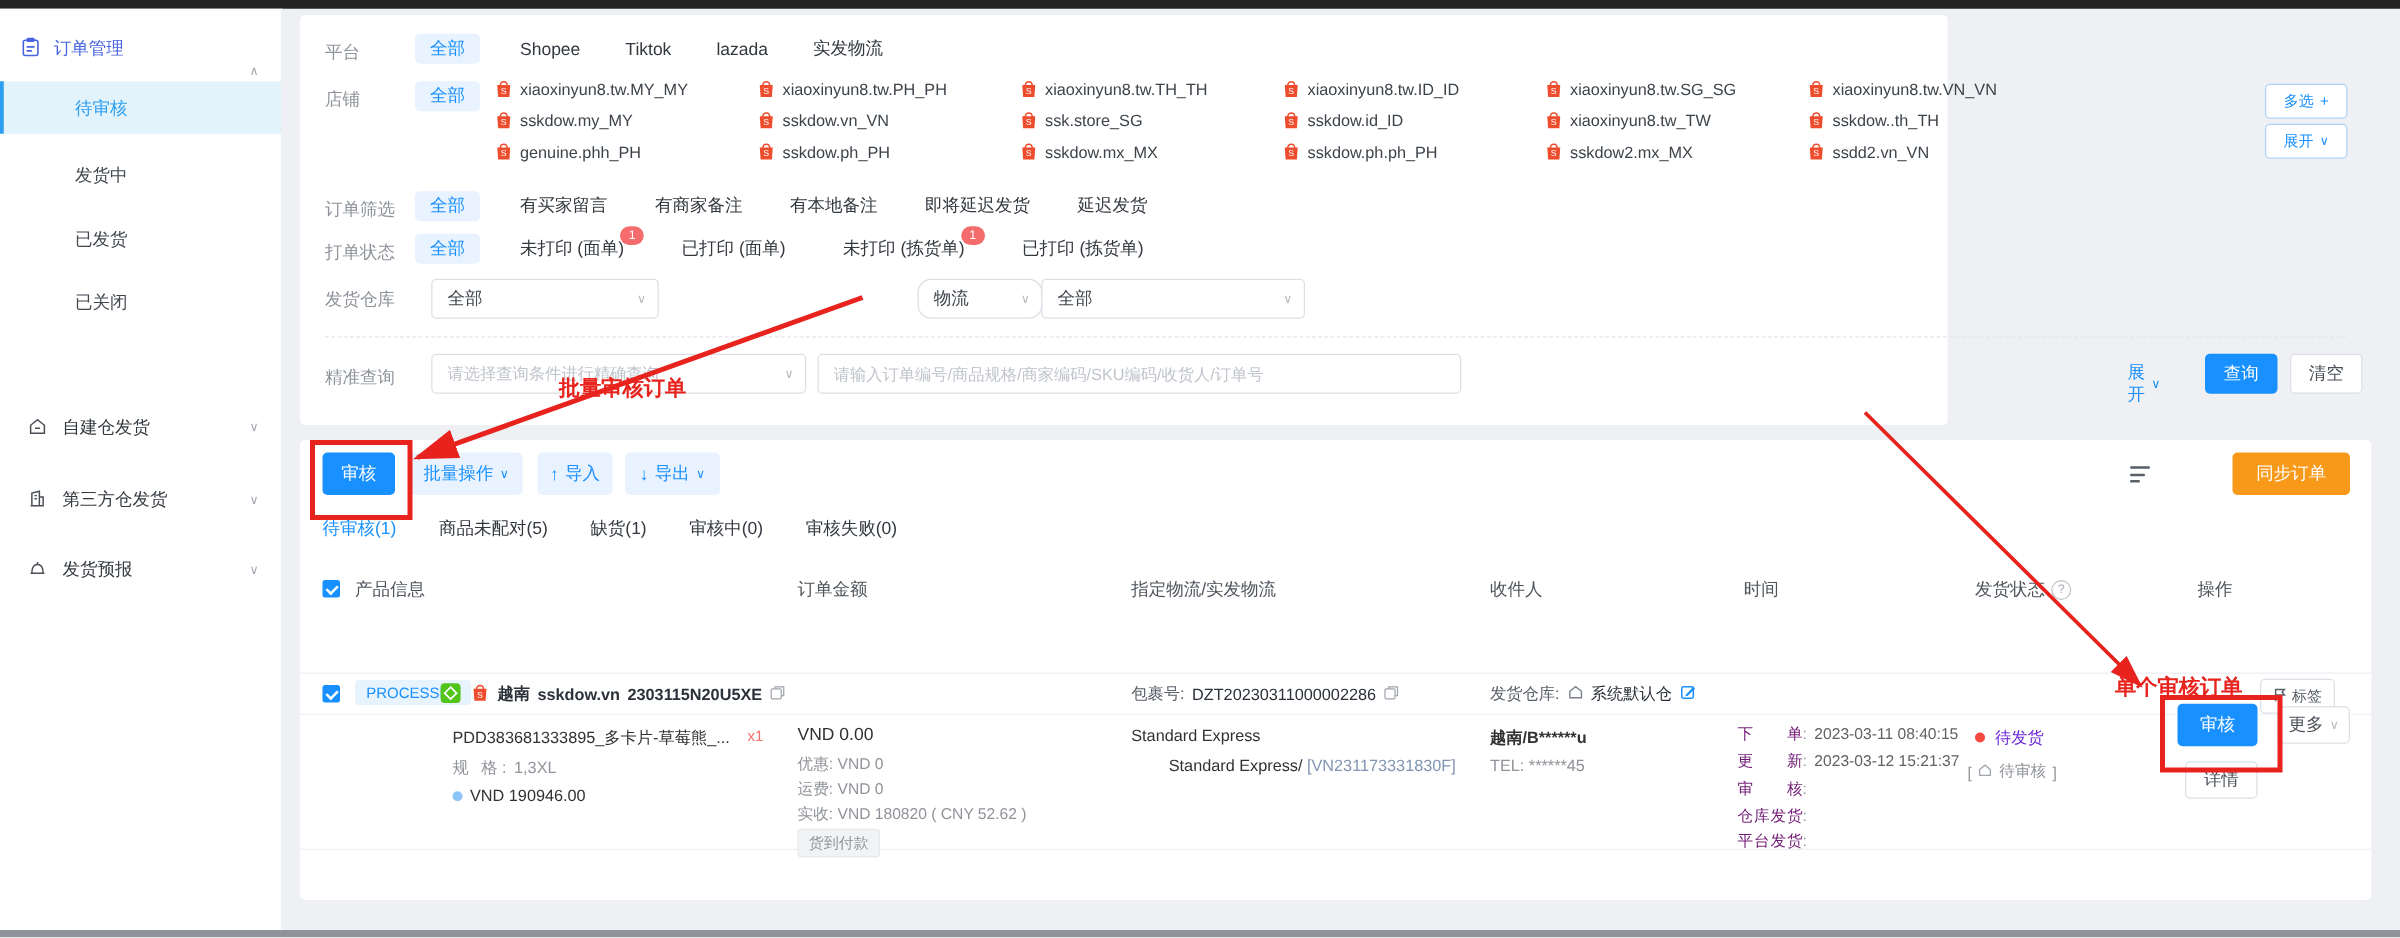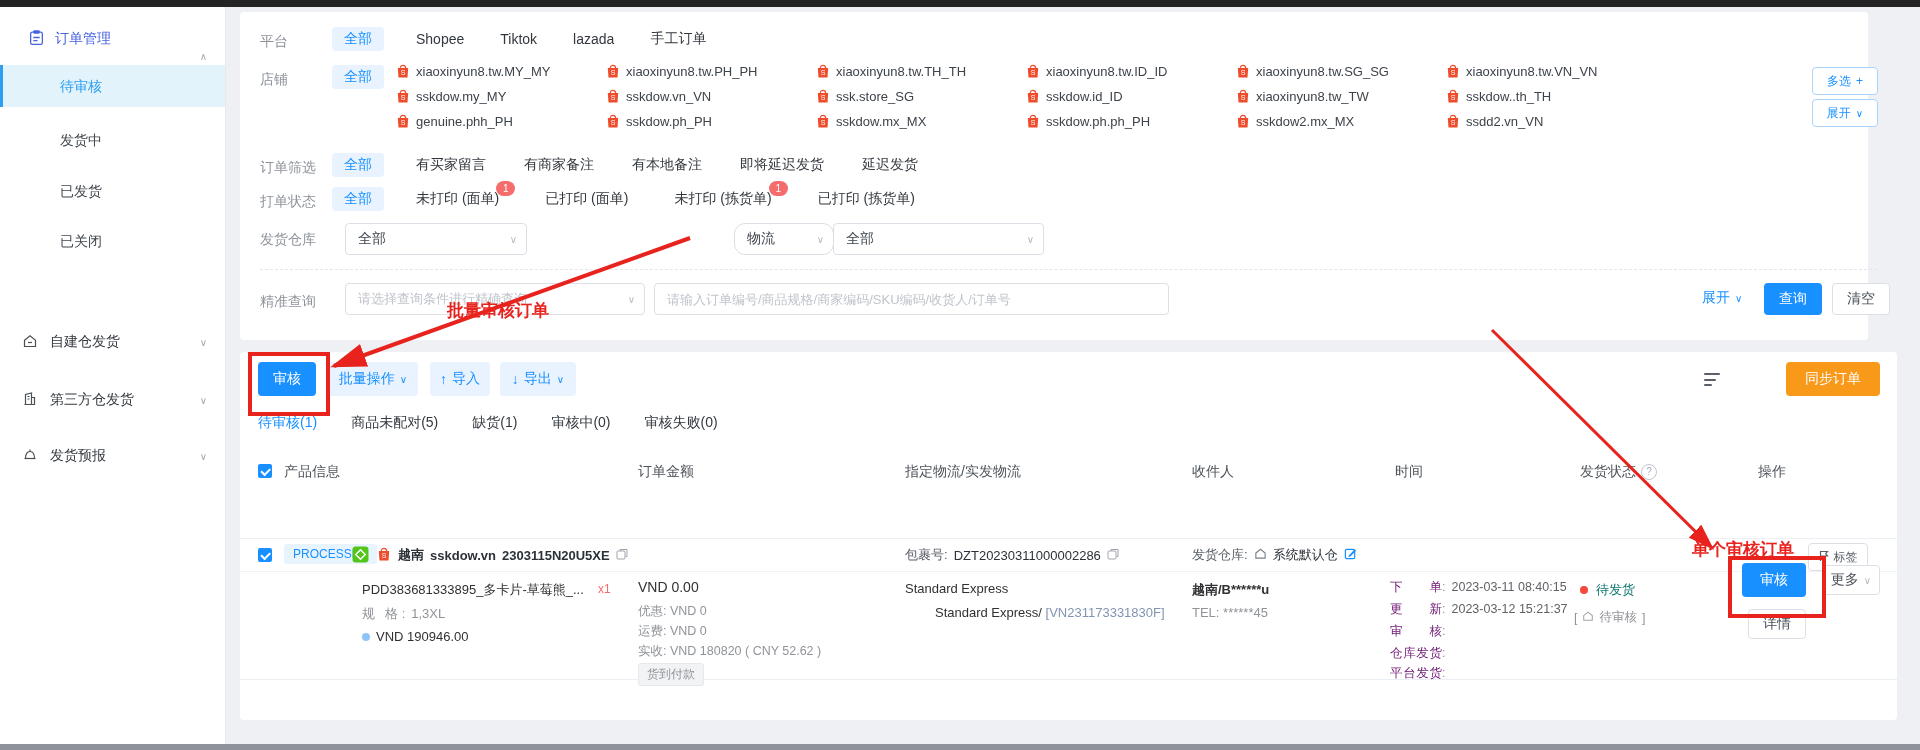--- a/index.html
+++ b/index.html
@@ -3,30 +3,30 @@
 <meta charset="utf-8">
 <style>
   html,body{margin:0;padding:0;}
   body{font-family:"Liberation Sans",sans-serif;}
   .page{position:relative;width:1920px;height:750px;background:#eef0f3;overflow:hidden;font-size:14px;color:#303133;}
   .abs{position:absolute;}
   .topbar{position:absolute;left:0;top:0;width:1920px;height:7px;background:#242424;}
   .bottombar{position:absolute;left:0;top:744px;width:1920px;height:6px;background:#8f9399;}
   
   .sidebar{position:absolute;left:0;top:7px;width:225px;height:737px;background:#fff;border-right:1px solid #e7e9ec;}
-  .side-group{position:absolute;left:0;width:225px;height:24px;display:flex;align-items:center;gap:10px;padding-left:28px;box-sizing:border-box;}
+  .side-group{position:absolute;left:0;width:225px;height:24px;display:flex;align-items:center;gap:10px;padding-left:16px;box-sizing:border-box;}
   .side-group .glabel{color:#4763e0;font-size:14px;}
   .side-chev{position:absolute;right:18px;color:#a3a8af;font-size:10px;}
   .side-item{position:absolute;left:0;width:225px;height:42px;line-height:42px;padding-left:60px;box-sizing:border-box;color:#40464e;font-size:14px;cursor:pointer;}
   .side-item.active{background:#e2f3fc;color:#2d9ef0;}
   .side-item.active::before{content:"";position:absolute;left:0;top:0;width:3px;height:42px;background:#2d9ef0;}
   .side-sec{position:absolute;left:0;width:225px;height:42px;display:flex;align-items:center;gap:12px;padding-left:22px;box-sizing:border-box;color:#33383f;font-size:14px;}
   
   .card{position:absolute;background:#fff;border-radius:4px;}
-  .card1{left:240px;top:12px;width:1628px;height:328px;}
+  .card1{left:240px;top:12px;width:1318px;height:328px;}
   .card2{left:240px;top:352px;width:1657px;height:368px;}
   .f-label{position:absolute;color:#8e939b;font-size:14px;}
   .tagrow{position:absolute;display:flex;align-items:center;}
   .tag-sel{background:#e8f3ff;color:#1890ff;padding:3px 12px;border-radius:4px;font-size:14px;margin-right:32px;cursor:pointer;}
   .tag{color:#33383f;margin-right:36px;cursor:pointer;font-size:14px;}
   .shoprow{position:absolute;display:flex;}
   .shopcell{width:210px;flex:none;display:flex;align-items:center;gap:6px;font-size:13px;color:#3d434a;cursor:pointer;}
   .mini-btn{position:absolute;width:64px;height:26px;border:1px solid #abd3fb;border-radius:4px;background:#fff;color:#1890ff;font-size:12px;display:flex;align-items:center;justify-content:center;gap:5px;cursor:pointer;}
   .badge{position:absolute;top:-9px;right:-16px;min-width:15px;height:15px;border-radius:8px;background:#f56c6c;color:#fff;font-size:10px;line-height:15px;text-align:center;padding:0 2px;}
   .badged{position:relative;margin-right:46px;}
@@ -128,21 +128,21 @@
     </div>
   </aside>
 
   <div class="card card1">
     <span class="f-label" style="left:20px;top:21px;">平台</span>
     <div class="tagrow" style="left:92px;top:15px;">
       <span class="tag-sel">全部</span>
       <span class="tag">Shopee</span>
       <span class="tag">Tiktok</span>
       <span class="tag">lazada</span>
-      <span class="tag">手工订单</span>
+      <span class="tag">实发物流</span>
     </div>
 
     <span class="f-label" style="left:20px;top:59px;">店铺</span>
     <span class="tag-sel" style="position:absolute;left:92px;top:53px;">全部</span>
 
     <div class="shoprow" style="left:156px;top:52px;text-align:right;">
       <span class="shopcell">
           <svg width="14" height="15" viewBox="0 0 14 15">
             <path d="M4.2 4.5 C4.2 2.6 5.4 1.3 7 1.3 C8.6 1.3 9.8 2.6 9.8 4.5" fill="none" stroke="#ee4d2d" stroke-width="1.2"></path>
             <path d="M1.8 4h10.4l-0.7 9.6H2.5Z" fill="#ee4d2d"></path>
@@ -455,21 +455,21 @@
 
       <span class="abs" style="left:952px;top:42px;font-size:13px;color:#303133;font-weight:bold;">越南/B******u</span>
       <span class="abs" style="left:952px;top:66px;font-size:13px;color:#909399;"><span>TEL:</span> <span>******45</span></span>
 
       <span class="trow" style="left:1150px;top:40px;"><span class="tlabel">下单</span><span class="tcolon">:</span><span>2023-03-11 08:40:15</span></span>
       <span class="trow" style="left:1150px;top:62px;"><span class="tlabel">更新</span><span class="tcolon">:</span><span>2023-03-12 15:21:37</span></span>
       <span class="trow" style="left:1150px;top:84px;"><span class="tlabel">审核</span><span class="tcolon">:</span><span></span></span>
       <span class="trow" style="left:1150px;top:106px;"><span class="tlabel">仓库发货</span><span class="tcolon">:</span><span></span></span>
       <span class="trow" style="left:1150px;top:126px;"><span class="tlabel">平台发货</span><span class="tcolon">:</span><span></span></span>
 
-      <span class="abs" style="left:1340px;top:42px;font-size:13px;color:#0f766e;"><span class="dotred"></span><span>待发货</span></span>
+      <span class="abs" style="left:1340px;top:42px;font-size:13px;color:#6d28d9;"><span class="dotred"></span><span>待发货</span></span>
       <span class="abs" style="left:1334px;top:70px;font-size:12.5px;color:#909399;display:flex;align-items:center;gap:5px;">
           <span>[</span>
           <span><svg width="12" height="12" viewBox="0 0 14 14">
               <path d="M2 6.5 L7 2.5 L12 6.5 V12 H2 Z" fill="none" stroke="#a0a5ad" stroke-width="1.2"></path>
             </svg></span>
           <span>待审核</span>
           <span>]</span>
         </span>
 
       <div class="btn btn-primary" style="left:1502px;top:24px;width:64px;height:34px;">审核</div>

